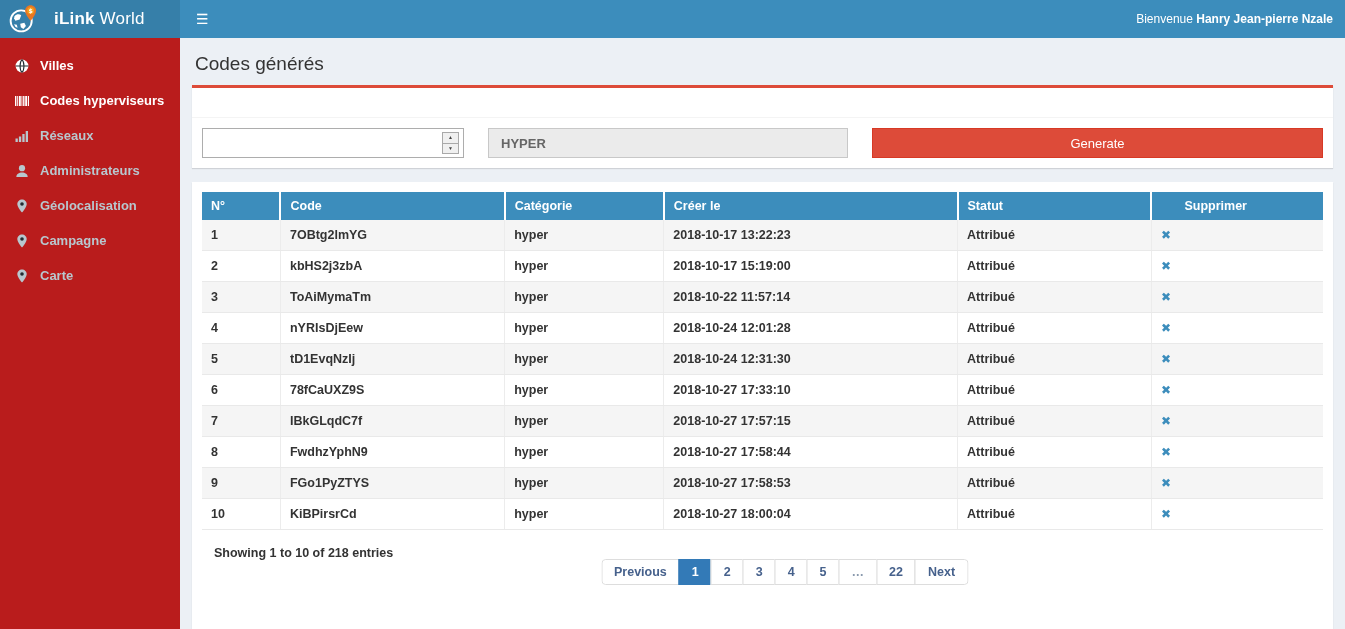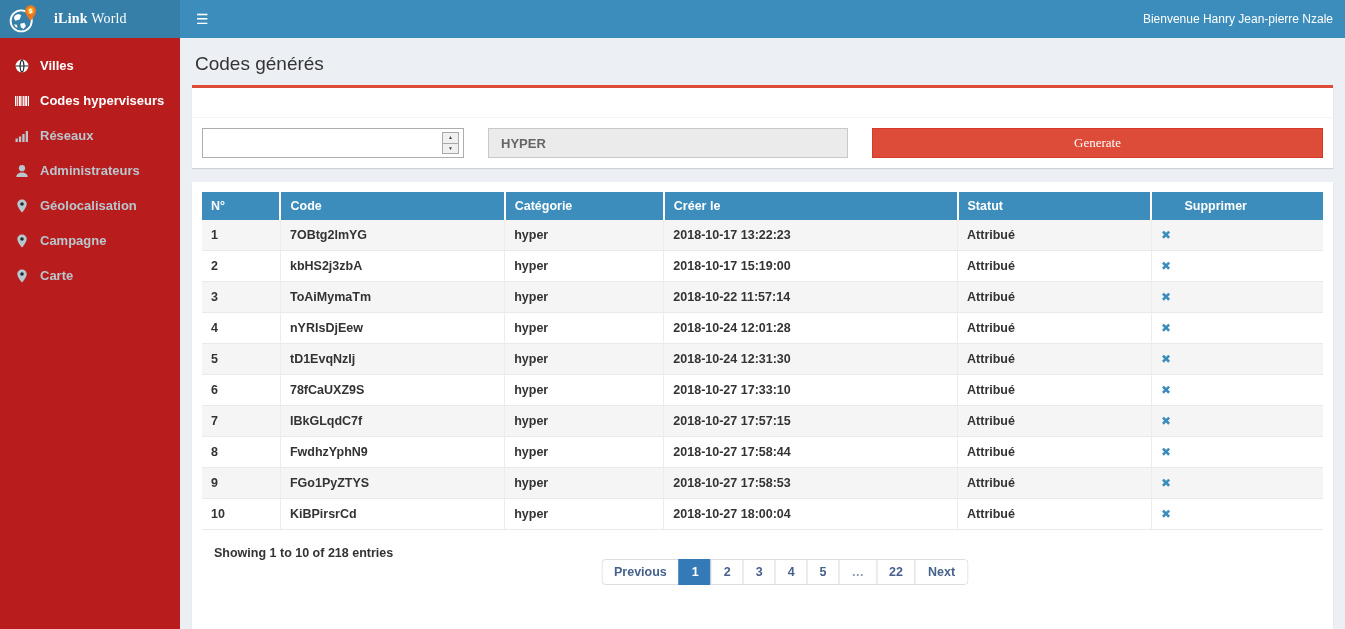--- a/index.html
+++ b/index.html
@@ -9,30 +9,30 @@
     background: #ecf0f5;
     color: #333;
   }
   
   .topbar { position: fixed; top: 0; left: 0; width: 1345px; height: 38px; display: flex; z-index: 50; }
   .logo-area {
     width: 180px; height: 38px; background: #367fa9; color: #fff;
     display: flex; align-items: center; padding-left: 8px; flex: 0 0 180px;
   }
   .logo-area svg { width: 32px; height: 32px; margin-right: 14px; }
-  .brand-text { font-size: 14px; letter-spacing: .2px; font-family: Liberation Serif, serif; }
+  .brand-text { font-size: 17px; letter-spacing: .2px; }
   .brand-text .b { font-weight: bold; }
   .navbar {
     flex: 1; background: #3c8dbc; color: #fff;
     display: flex; align-items: center; justify-content: space-between;
     padding: 0 12px;
   }
   .hamburger { font-size: 14px; color: #fff; cursor: pointer; padding: 0 4px; }
   .welcome { font-size: 12px; }
-  .welcome .b { font-weight: normal; }
+  .welcome .b { font-weight: bold; }
   
   .sidebar {
     position: fixed; top: 38px; left: 0; bottom: 0; width: 180px;
     background: #b91c1c; padding-top: 10px; z-index: 40;
   }
   .sb-item {
     display: flex; align-items: center; height: 35px; padding-left: 15px;
     color: #b8c7ce; font-size: 13px; font-weight: 600; cursor: pointer;
   }
   .sb-item.hl { color: #fff; }
@@ -61,21 +61,21 @@
     display: flex; align-items: center; justify-content: center;
     color: #444; cursor: pointer;
   }
   .spin-btn.up { border-bottom: 1px solid #a9a9a9; }
   .cat-input {
     flex: 0 0 360px; height: 30px; border: 1px solid #c8c8c8; background: #ebebeb;
     color: #666; font-weight: bold; font-size: 13px; padding: 0 12px; font-family: inherit;
   }
   .generate-btn {
     flex: 1; height: 30px; background: #dd4b39; border: 1px solid #d73925;
-    color: #fff; font-size: 13px; font-family: Liberation Serif, serif; cursor: pointer;
+    color: #fff; font-size: 13px; font-family: Liberation Sans, sans-serif; cursor: pointer;
   }
   .box2 {
     background: #fff; margin-top: 14px; padding: 10px; min-height: 500px;
     box-shadow: 0 1px 1px rgba(0,0,0,.12);
   }
   
   .controls { display: flex; margin: 30px 0 8px; align-items: center; font-size: 12.5px; font-weight: bold; color: #333; }
   .ctrl-left { width: 50%; display: flex; align-items: center; gap: 7px; }
   .ctrl-right { width: 50%; display: flex; align-items: center; gap: 4px; padding-left: 14px; }
   .len-select {

